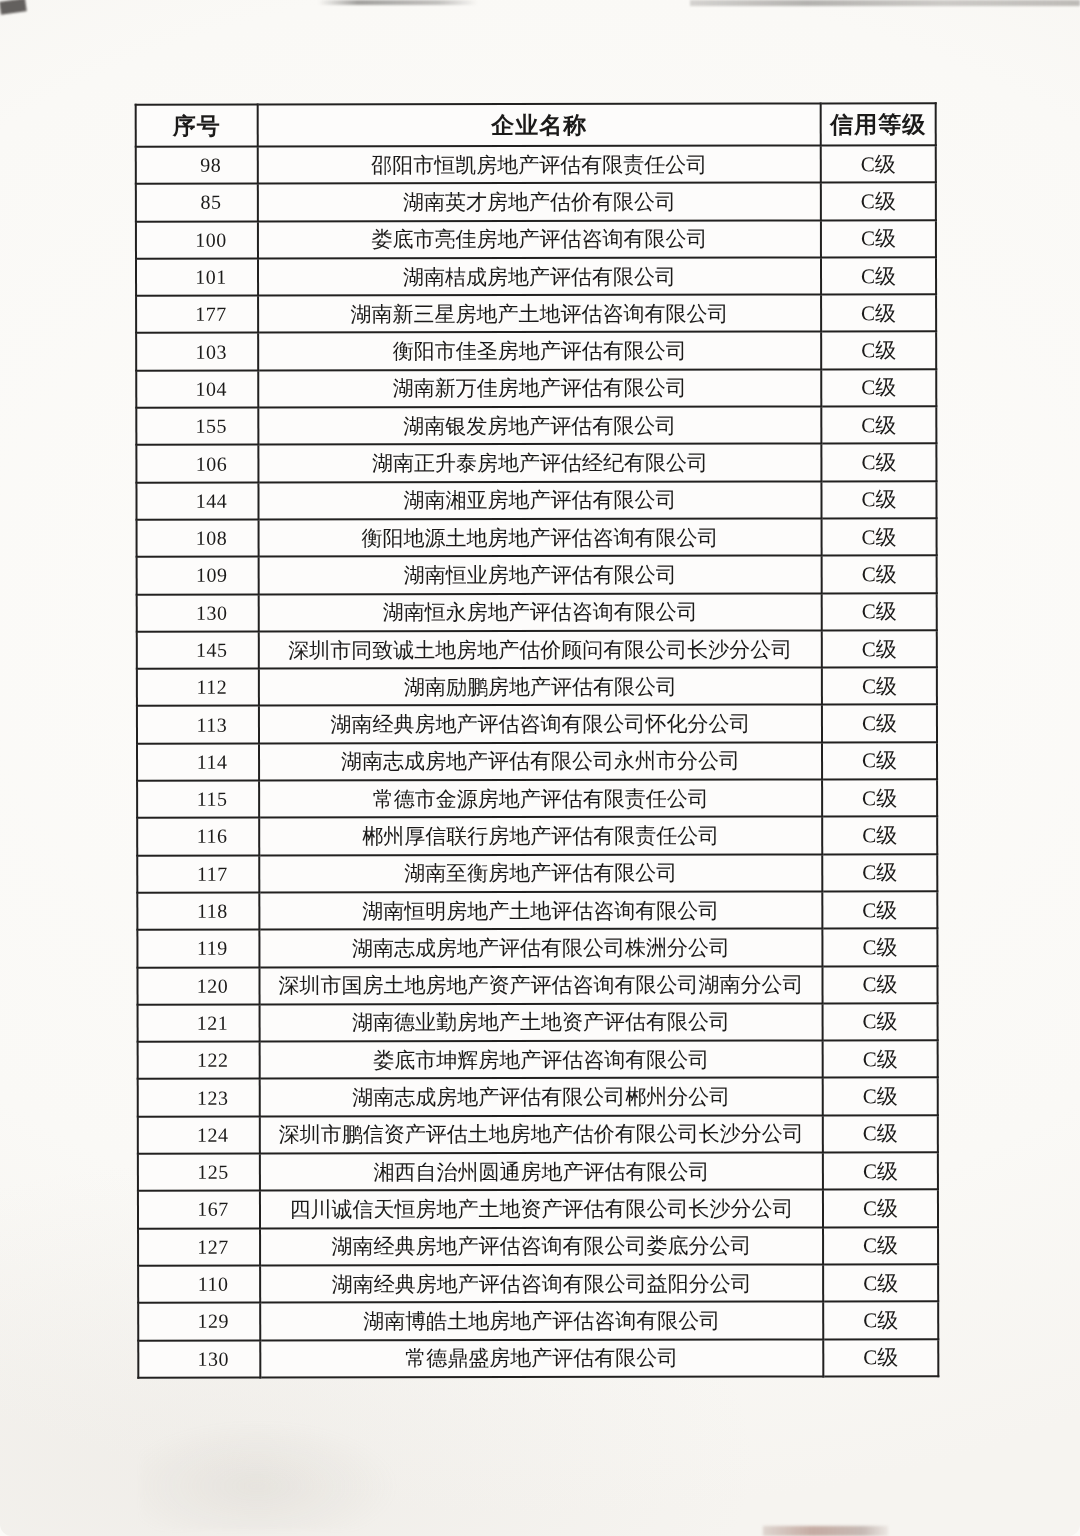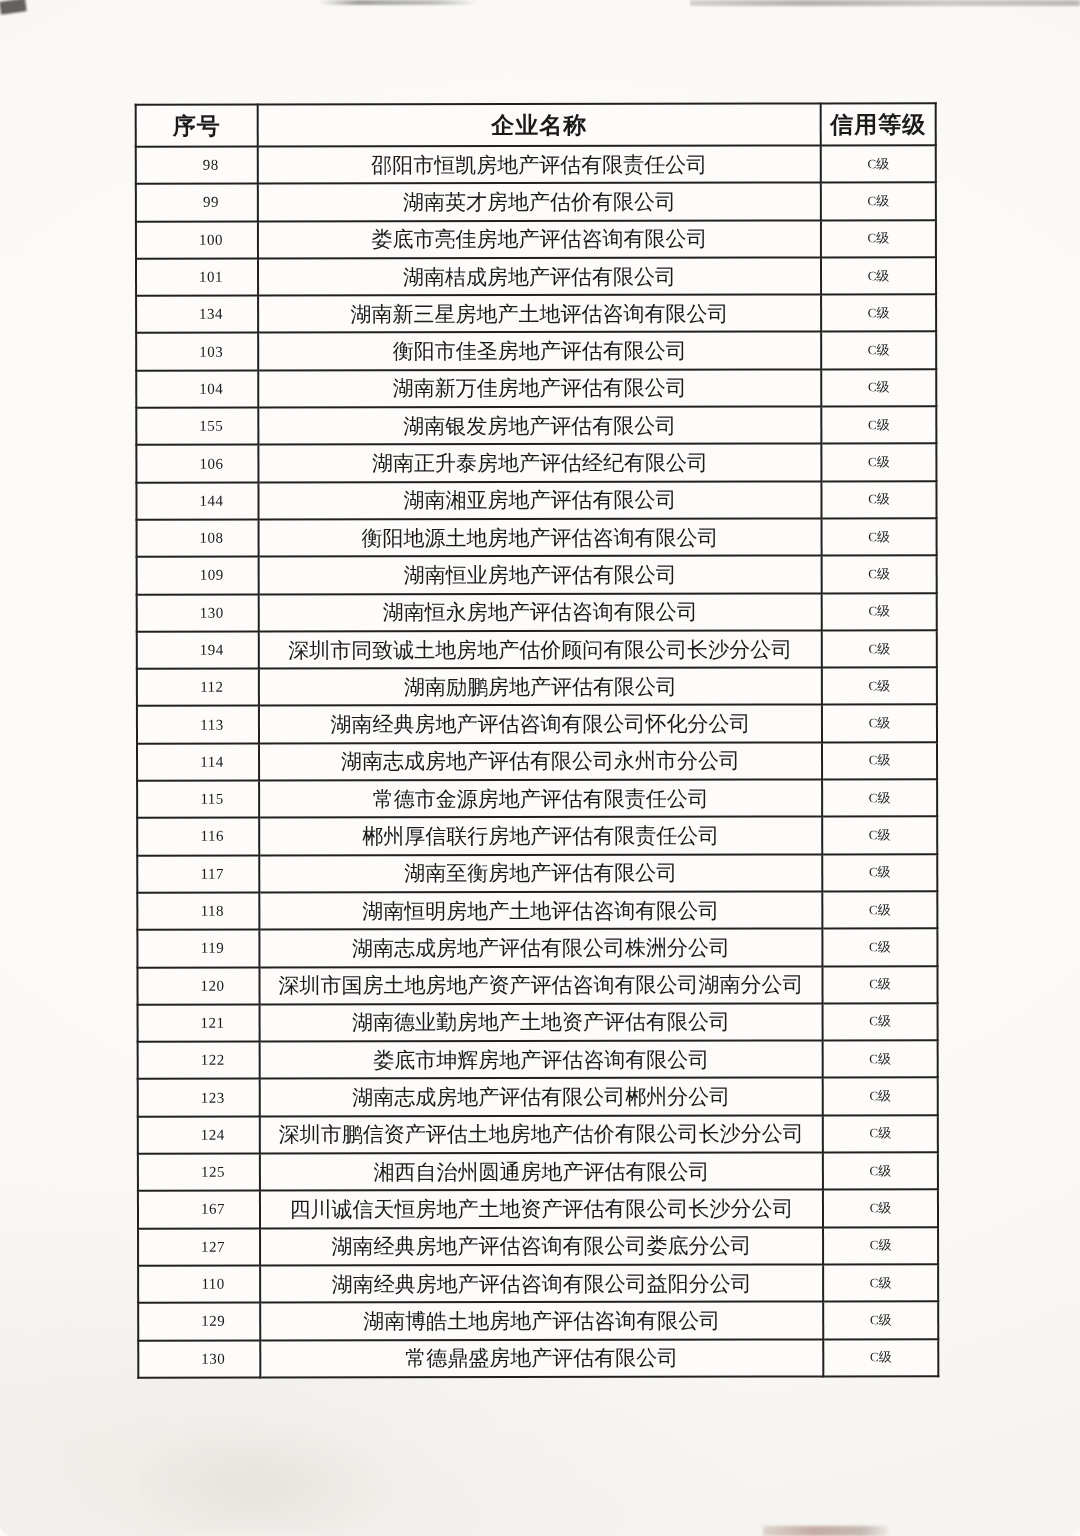--- a/index.html
+++ b/index.html
@@ -46,26 +46,26 @@
     height: 40px;
     font-size: 23px;
     font-weight: bold;
     letter-spacing: 1px;
   }
   .rating-table tbody td {
     height: 35.3px;
     font-size: 21px;
   }
   .rating-table tbody td.idx {
-    font-size: 15px;
+    font-size: 20px;
     letter-spacing: 0.5px;
     padding-left: 28px;
   }
   .rating-table tbody td.rating {
-    font-size: 13px;
+    font-size: 21px;
   }
   
   .artifact {
     position: absolute;
     pointer-events: none;
   }
   .art-top-left {
     left: 0; top: 0;
     width: 26px; height: 13px;
     background: #4a4644;
@@ -123,39 +123,39 @@
       </tr>
     </thead>
     <tbody id="table-body">
   <tr>
     <td class="idx">98</td>
     <td class="name">邵阳市恒凯房地产评估有限责任公司</td>
     <td class="rating">C级</td>
   </tr>
 
   <tr>
-    <td class="idx">99</td>
+    <td class="idx">85</td>
     <td class="name">湖南英才房地产估价有限公司</td>
     <td class="rating">C级</td>
   </tr>
 
   <tr>
     <td class="idx">100</td>
     <td class="name">娄底市亮佳房地产评估咨询有限公司</td>
     <td class="rating">C级</td>
   </tr>
 
   <tr>
     <td class="idx">101</td>
     <td class="name">湖南桔成房地产评估有限公司</td>
     <td class="rating">C级</td>
   </tr>
 
   <tr>
-    <td class="idx">134</td>
+    <td class="idx">177</td>
     <td class="name">湖南新三星房地产土地评估咨询有限公司</td>
     <td class="rating">C级</td>
   </tr>
 
   <tr>
     <td class="idx">103</td>
     <td class="name">衡阳市佳圣房地产评估有限公司</td>
     <td class="rating">C级</td>
   </tr>
 
@@ -195,21 +195,21 @@
     <td class="rating">C级</td>
   </tr>
 
   <tr>
     <td class="idx">130</td>
     <td class="name">湖南恒永房地产评估咨询有限公司</td>
     <td class="rating">C级</td>
   </tr>
 
   <tr>
-    <td class="idx">194</td>
+    <td class="idx">145</td>
     <td class="name">深圳市同致诚土地房地产估价顾问有限公司长沙分公司</td>
     <td class="rating">C级</td>
   </tr>
 
   <tr>
     <td class="idx">112</td>
     <td class="name">湖南励鹏房地产评估有限公司</td>
     <td class="rating">C级</td>
   </tr>
 

